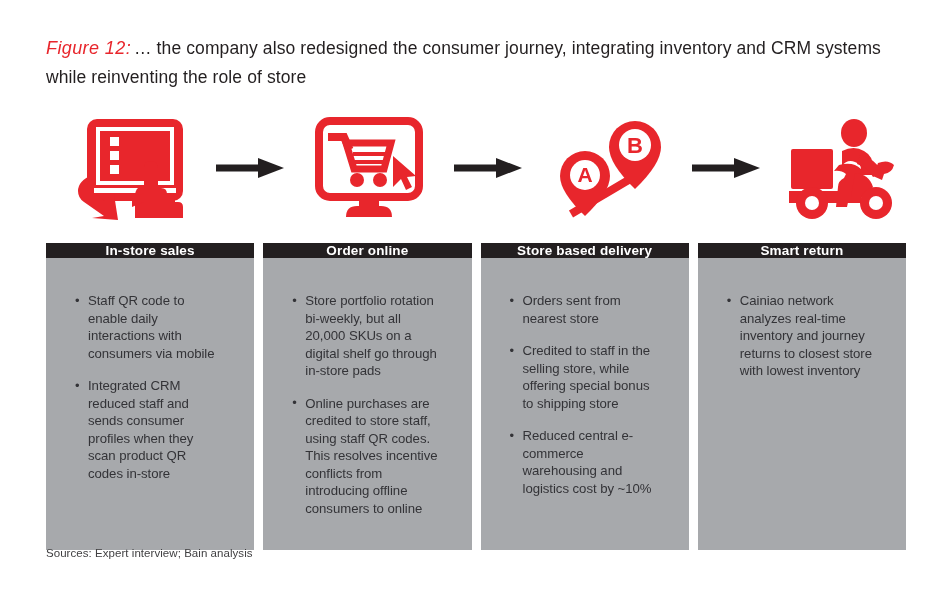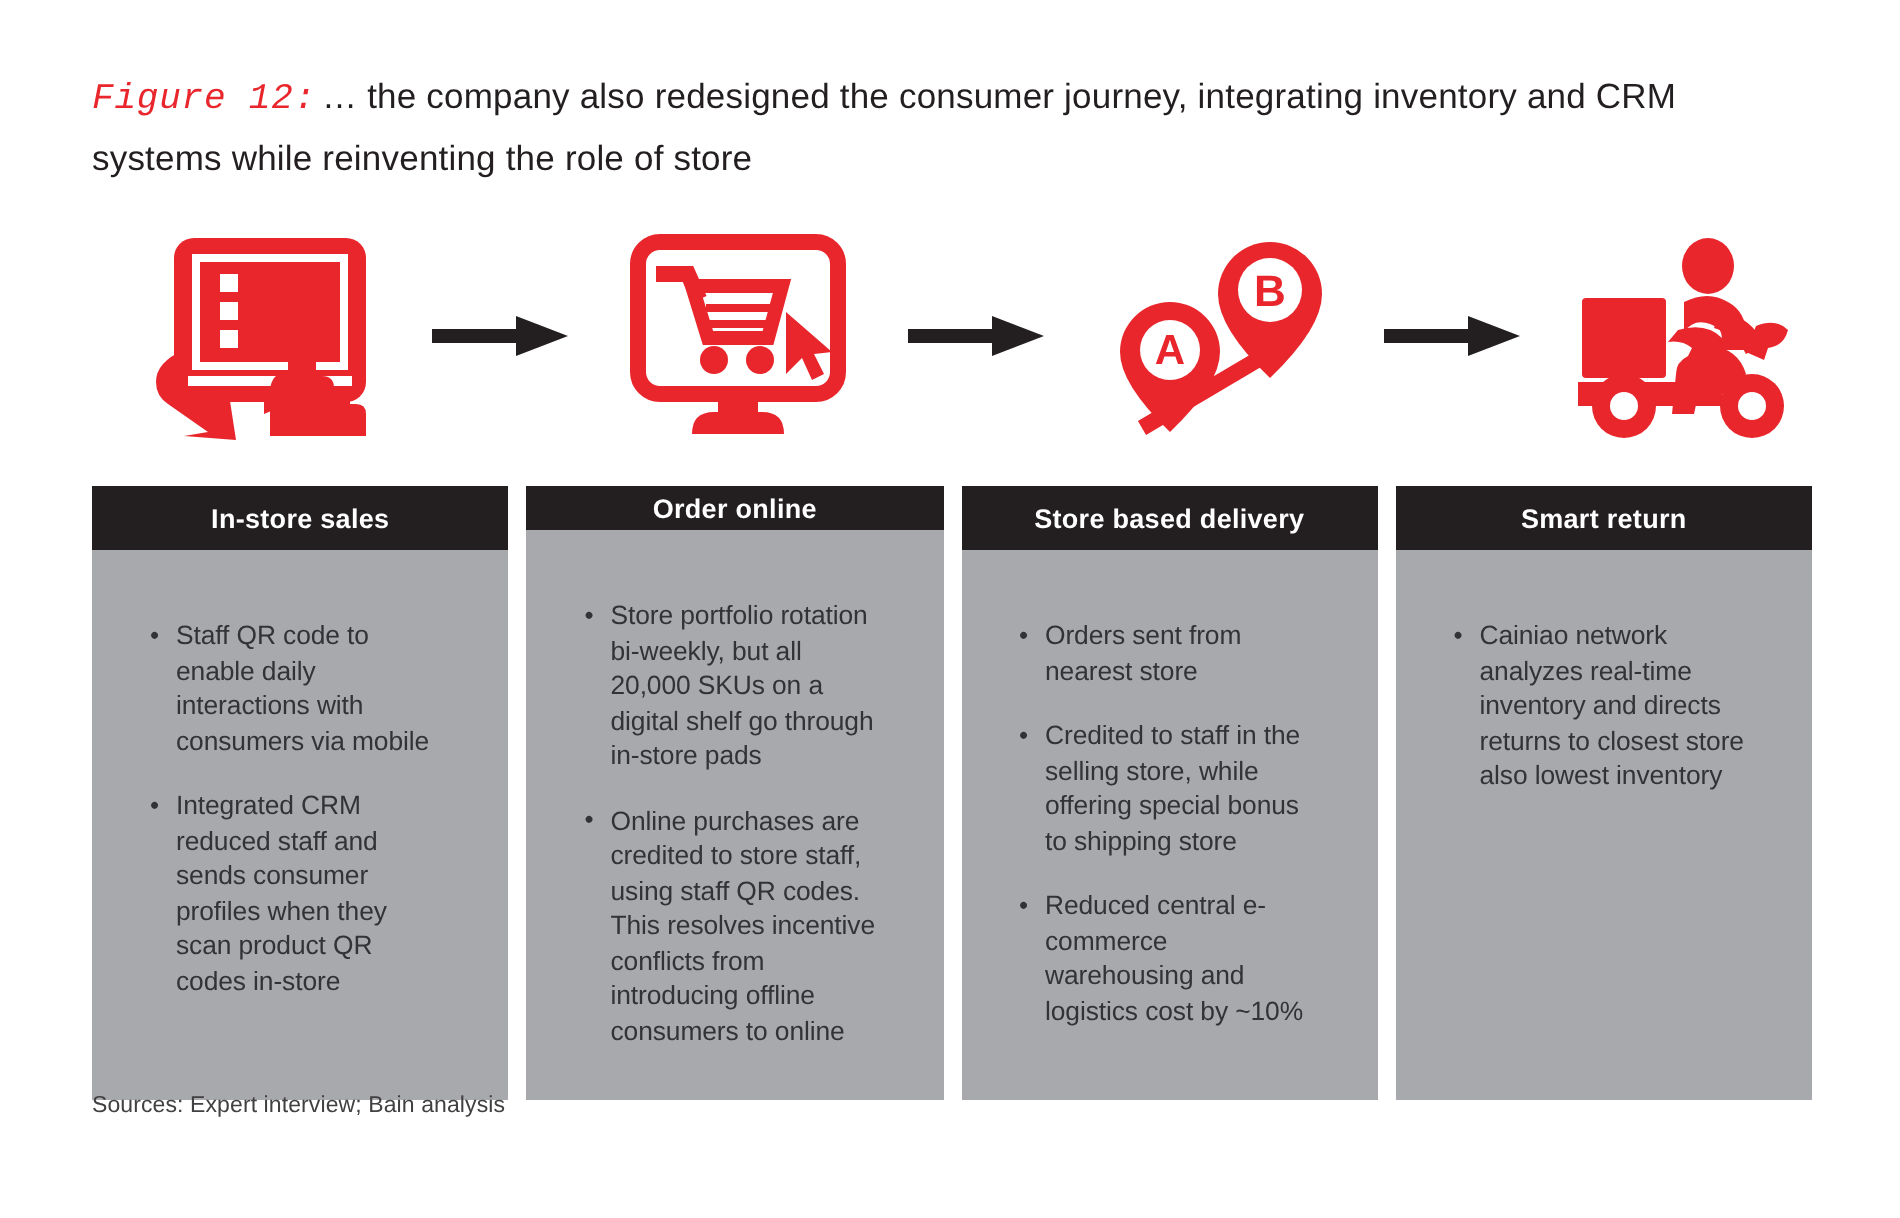--- a/index.html
+++ b/index.html
@@ -23,21 +23,21 @@
     top: 34px;
     width: 840px;
     font-size: 17.5px;
     line-height: 29px;
     color: #231f20;
     letter-spacing: .1px;
   }
   .fig-label {
     color: #e8262c;
     font-style: italic;
-    font-family: Liberation Mono, monospace;
+    font-family: Liberation Sans, sans-serif;
     font-size: 18px;
     letter-spacing: .4px;
     padding-right: 3px;
     text-align: right;
   }
 
   
   .icon-strip {
     position: absolute;
     left: 46px;
@@ -76,21 +76,21 @@
   }
   .col {
     flex: 1 1 0;
     display: flex;
     flex-direction: column;
     min-width: 0;
   }
   .col-head {
     background: #231f20;
     color: #ffffff;
-    height: 32px;
+    height: 15px;
     display: flex;
     align-items: center;
     justify-content: center;
     font-size: 13.5px;
     font-weight: bold;
     letter-spacing: .15px;
   }
   .col-body {
     background: #a7a9ac;
     flex: 1 1 auto;
@@ -284,20 +284,20 @@
         <li>Credited to staff in the selling store, while offering special bonus to shipping store</li>
         <li>Reduced central e-commerce warehousing and logistics cost by ~10%</li>
       </ul>
     </div>
   </div>
 
   <div class="col">
     <div class="col-head">Smart return</div>
     <div class="col-body">
       <ul class="bullets">
-        <li>Cainiao network analyzes real-time inventory and directs returns to closest store also lowest inventory</li>
+        <li>Cainiao network analyzes real-time inventory and journey returns to closest store with lowest inventory</li>
       </ul>
     </div>
   </div>
 
 </div>
 
 <div class="source">Sources: Expert interview; Bain analysis</div>
 
 </body></html>

